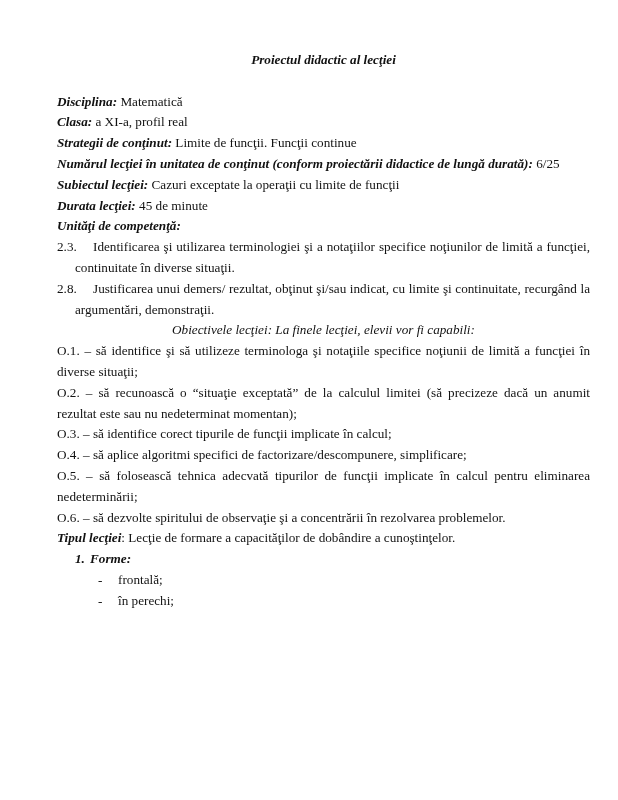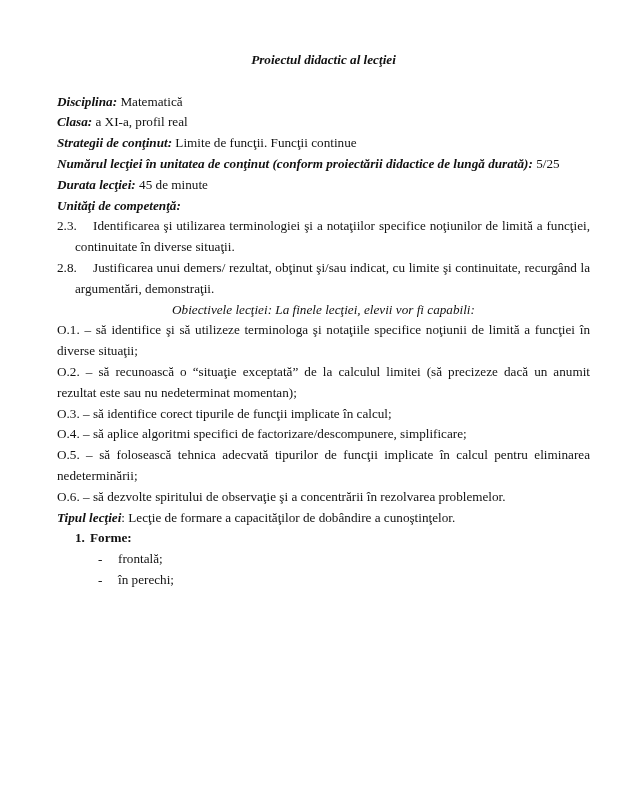--- a/index.html
+++ b/index.html
@@ -20,37 +20,38 @@
     text-align: center;
     font-weight: bold;
     font-style: italic;
     margin-bottom: 20.8px;
   }
   .lbl { font-weight: bold; font-style: italic; }
   .para { text-align: justify; }
   .comp { margin-left: 18px; text-align: justify; }
   .comp .num { display: inline-block; width: 36px; margin-left: -18px; }
   .b-line { font-weight: normal; font-style: italic; text-align: center; }
-  .forms-head { margin-left: 18px; font-weight: bold; }
+  .forms-head { margin-left: 18px; font-weight: bold; font-style: italic; }
   .forms-head .fnum { display: inline-block; width: 15px; }
   .dash-item { margin-left: 41px; }
   .dash-item .d { display: inline-block; width: 20px; }
 </style>
 </head>
 <body>
 
 <div class="page">
 
   <div class="title">Proiectul didactic al lecţiei</div>
 
   <div>
     <div class="line"><span class="lbl">Disciplina:</span><span> Matematică</span></div>
     <div class="line"><span class="lbl">Clasa:</span><span> a XI-a, profil real</span></div>
     <div class="line"><span class="lbl">Strategii de conţinut:</span><span> Limite de funcţii. Funcţii continue</span></div>
-    <div class="line"><span class="lbl">Numărul lecţiei în unitatea de conţinut (conform proiectării didactice de lungă durată):</span><span> 5/25</span></div>
+    <div class="line"><span class="lbl">Numărul lecţiei în unitatea de conţinut (conform proiectării didactice de lungă durată):</span><span> 6/25</span></div>
+    <div class="line"><span class="lbl">Subiectul lecţiei:</span><span> Cazuri exceptate la operaţii cu limite de funcţii</span></div>
     <div class="line"><span class="lbl">Durata lecţiei:</span><span> 45 de minute</span></div>
     <div class="line"><span class="lbl">Unităţi de competenţă:</span><span></span></div>
   </div>
 
   <div>
     <div class="comp"><span class="num">2.3.</span><span>Identificarea şi utilizarea terminologiei şi a notaţiilor specifice noţiunilor de limită a funcţiei, continuitate în diverse situaţii.</span></div>
     <div class="comp"><span class="num">2.8.</span><span>Justificarea unui demers/ rezultat, obţinut şi/sau indicat, cu limite şi continuitate, recurgând la argumentări, demonstraţii.</span></div>
   </div>
 
   <div class="b-line">Obiectivele lecţiei: La finele lecţiei, elevii vor fi capabili:</div>

